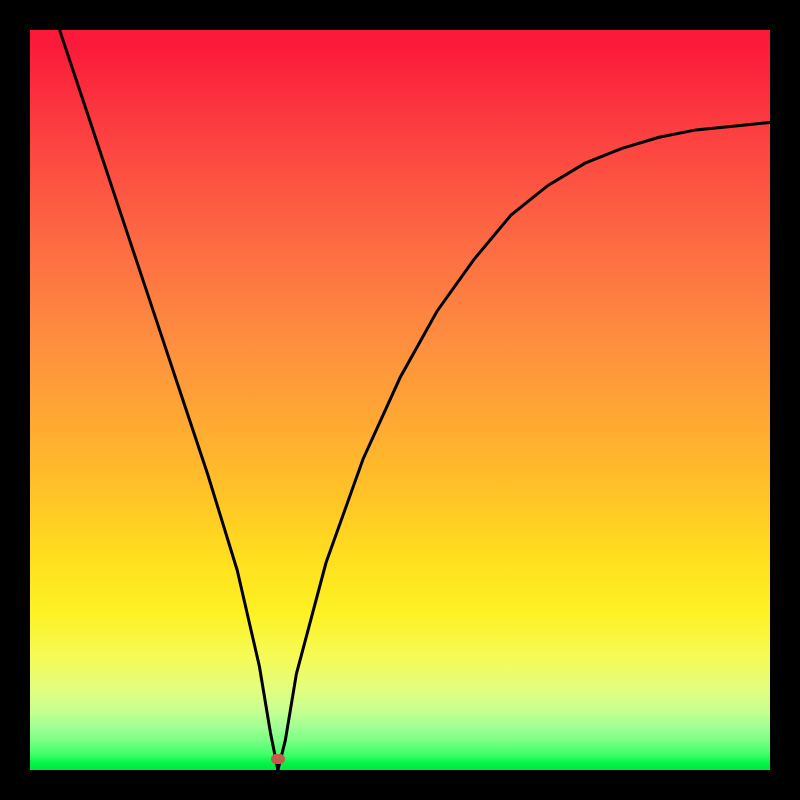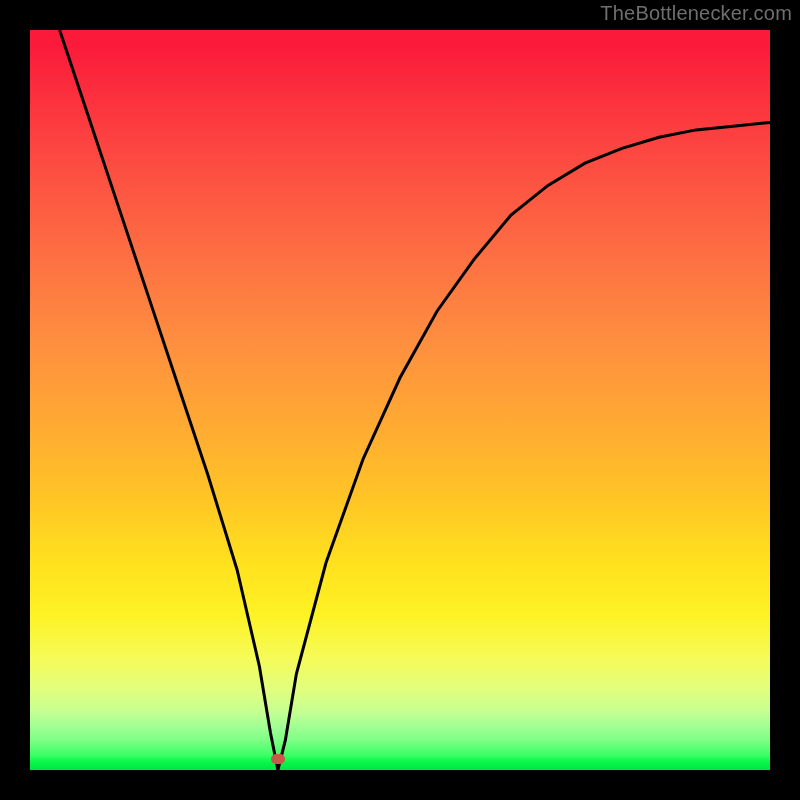--- a/index.html
+++ b/index.html
@@ -73,21 +73,20 @@
   .marker {
     left: calc(30px + 0.335 * 740px - 7px);
     top:  calc(30px + 0.985 * 740px - 5px);
   }
 </style>
 </head>
 <body>
 
 <div class="frame">
 
-  <div class="watermark">TheBottlenecker.com</div>
 
   <div class="plot-bg"></div>
 
   <svg class="curve" viewBox="0 0 740 740" preserveAspectRatio="none">
     <path d="M29.6 0.0 L59.2 88.8 L88.8 177.6 L118.4 266.4 L148.0 355.2 L177.6 444.0 L207.2 540.2 L229.4 636.4 L240.5 703.0 L247.9 740.0 L255.3 710.4 L266.4 643.8 L296.0 532.8 L333.0 429.2 L370.0 347.8 L407.0 281.2 L444.0 229.4 L481.0 185.0 L518.0 155.4 L555.0 133.2 L592.0 118.4 L629.0 107.3 L666.0 99.9 L703.0 96.2 L740.0 92.5" fill="none" stroke="#000" stroke-width="3"></path>
   </svg>
 
   <div class="marker"></div>
 
 </div>

